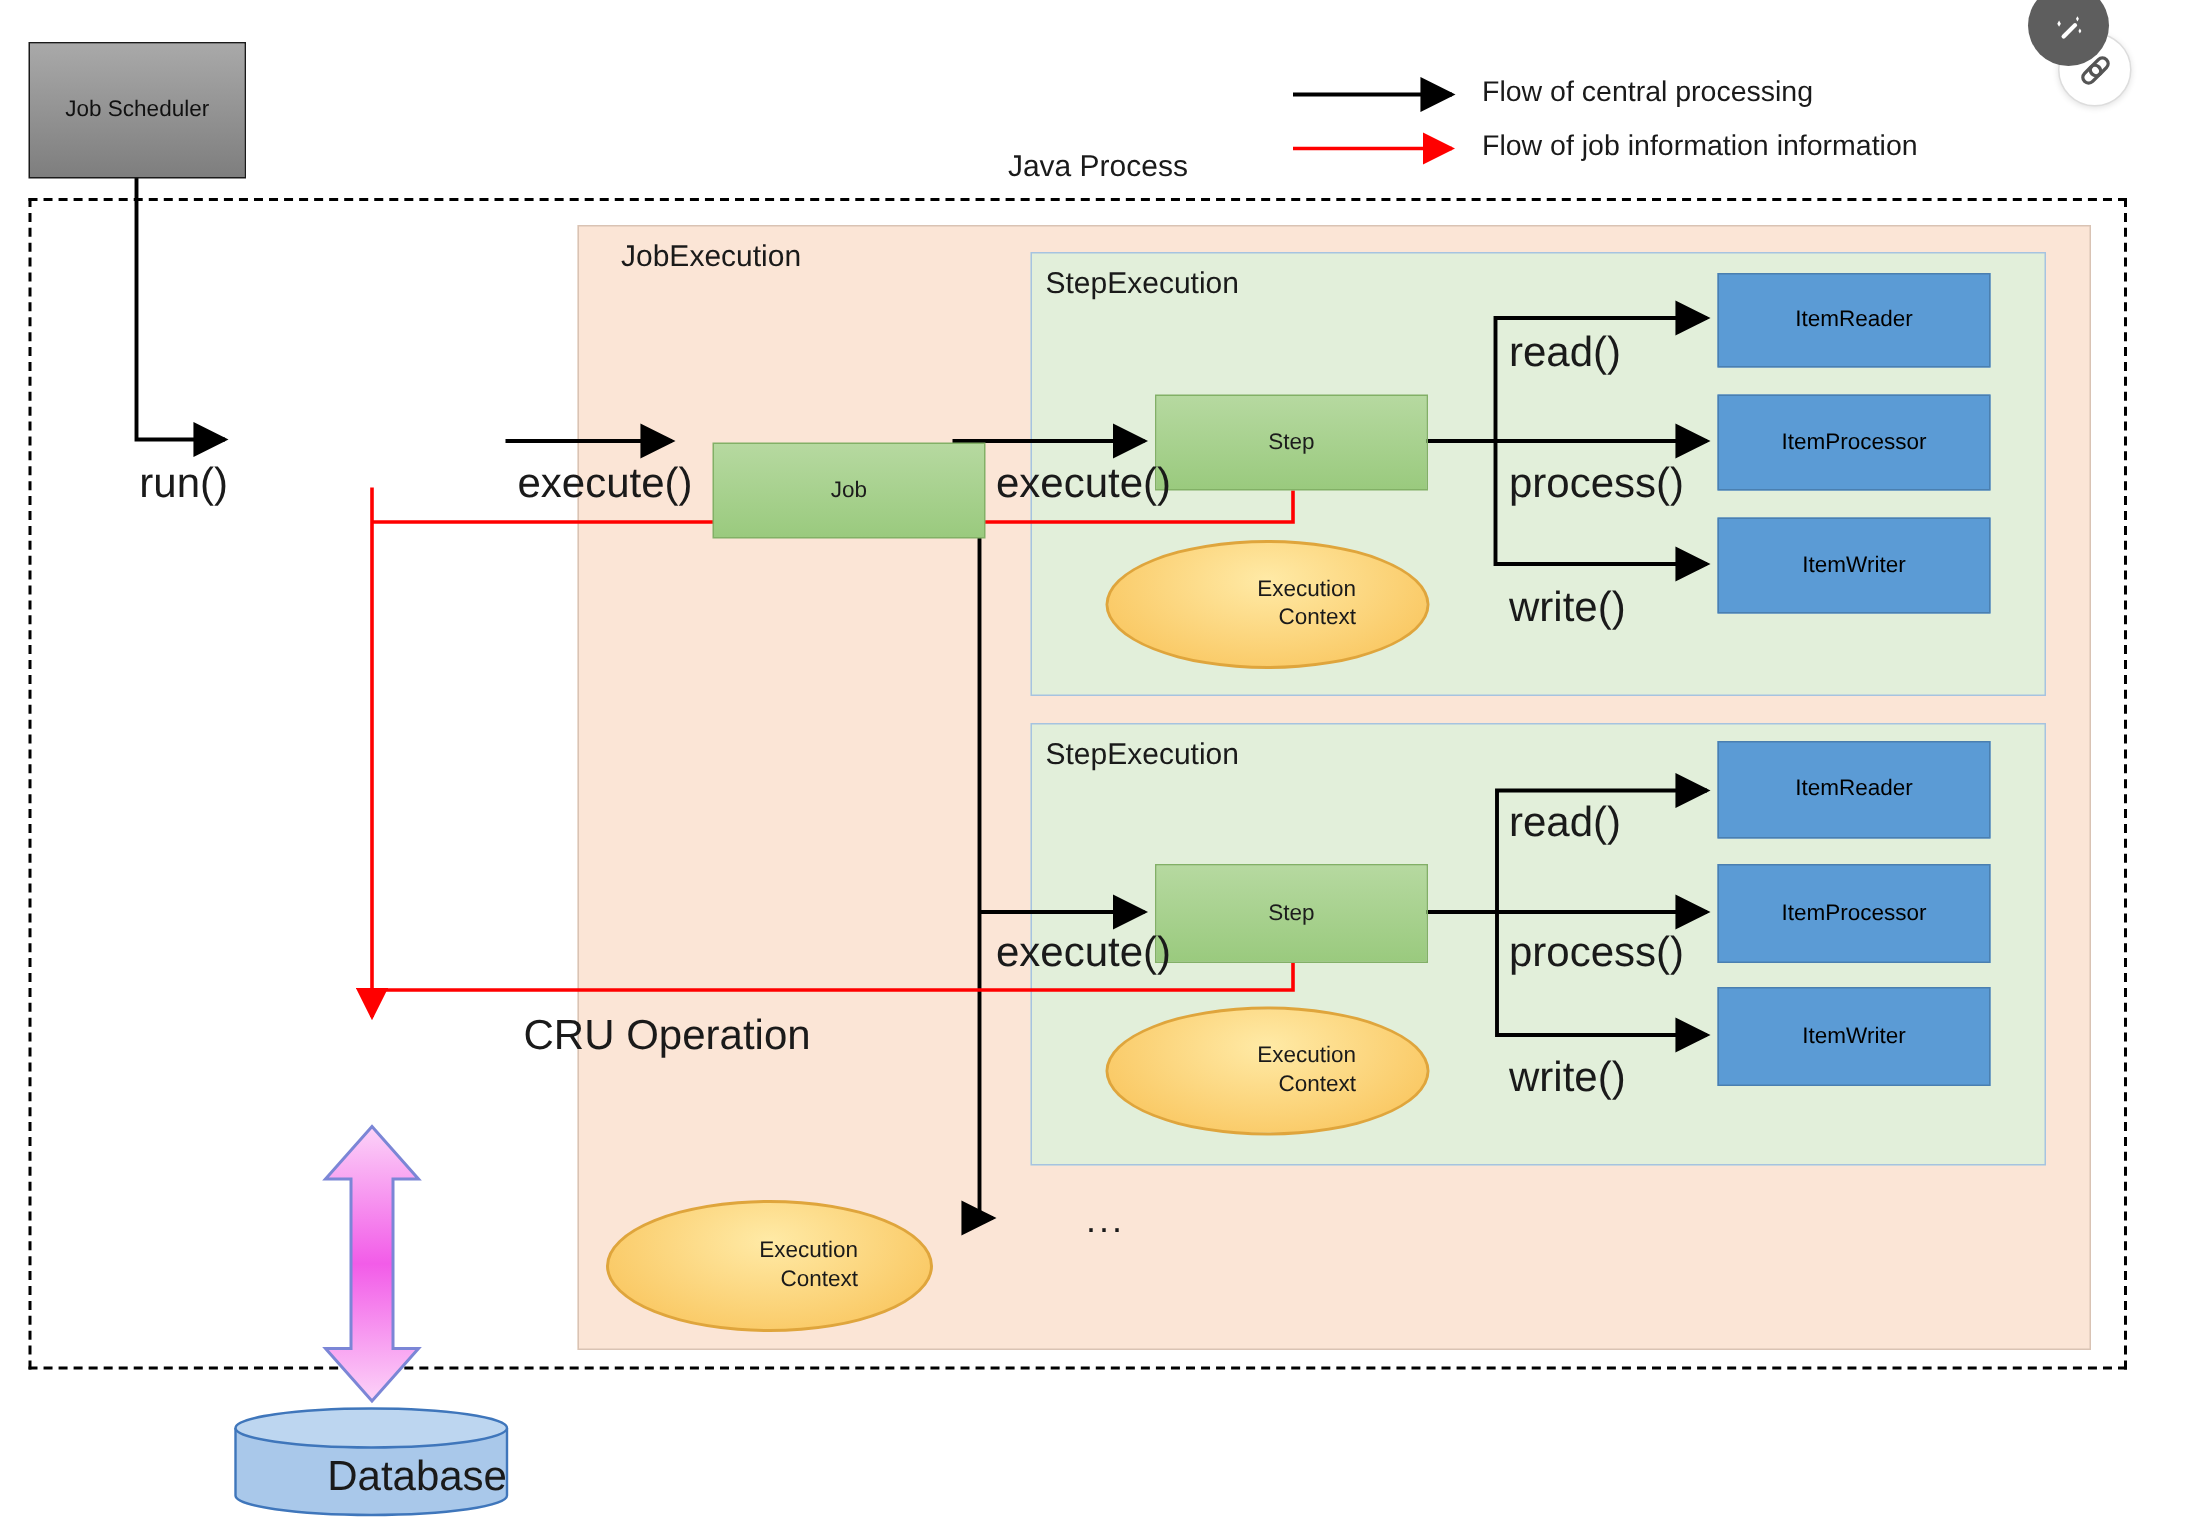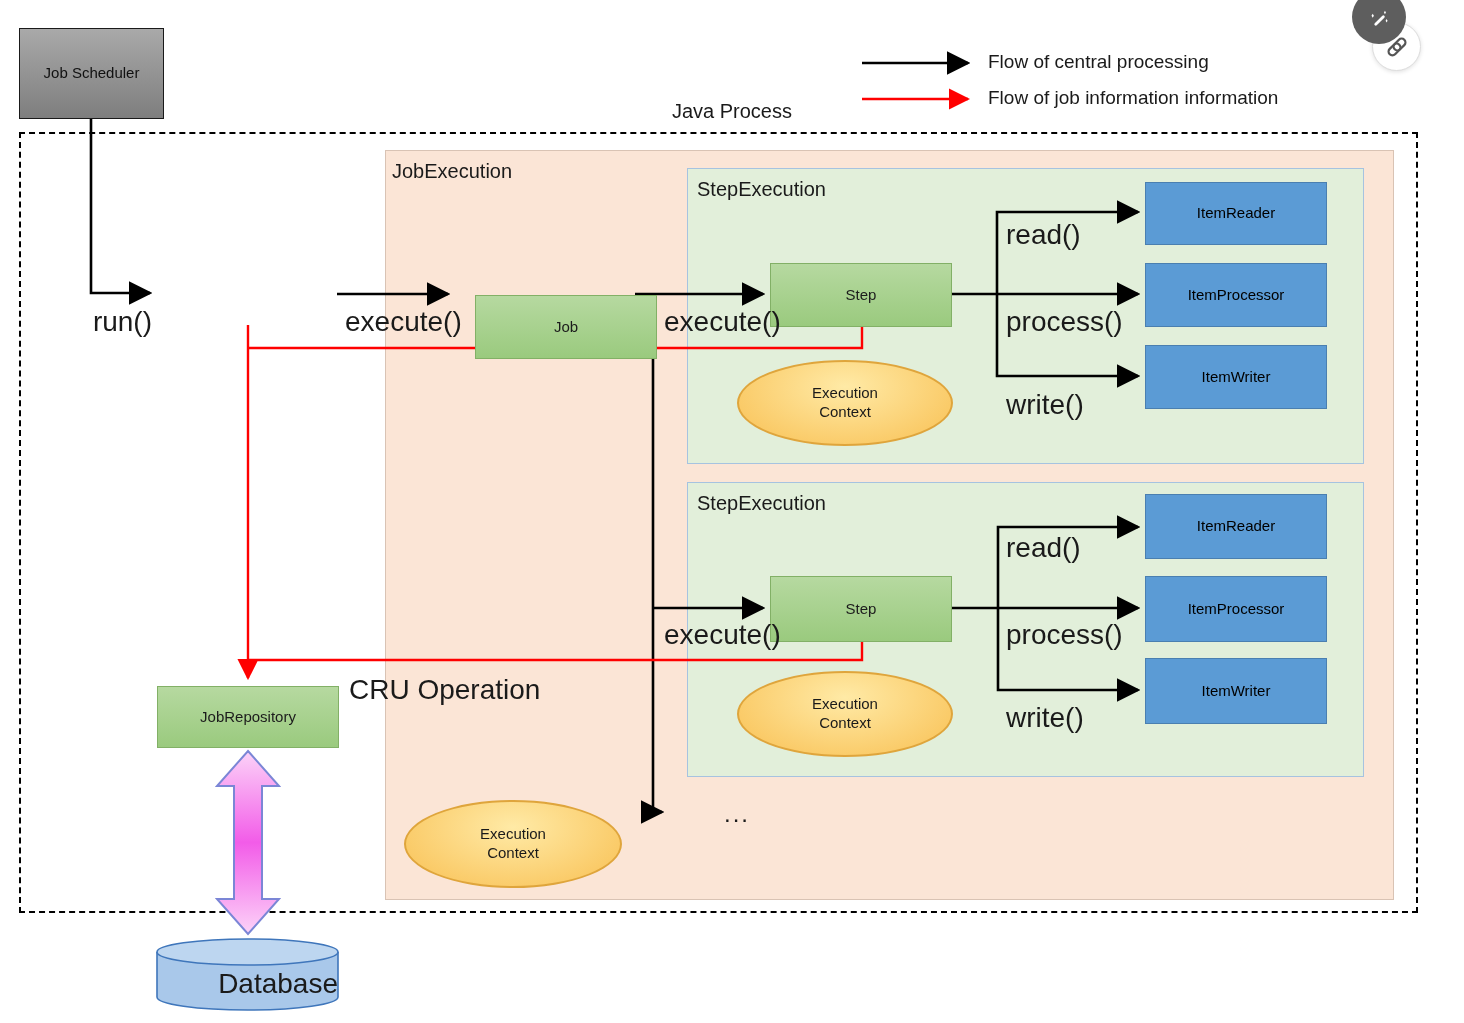--- a/index.html
+++ b/index.html
@@ -17,21 +17,21 @@
   .node{display:flex;align-items:center;justify-content:center;text-align:center;
         font-size:15px;z-index:5;line-height:1.25;}
   .node-green{background:linear-gradient(180deg,var(--green-fill-top,#b6d9a0),var(--green-fill-bottom,#9aca7e));
               border:1.5px solid var(--green-border,#82b066);color:#1c1c1c;}
   .node-blue{background:var(--blue-fill,#5b9bd5);border:1.5px solid var(--blue-border,#4a7fb0);color:#000000;}
   .node-gray{background:linear-gradient(180deg,var(--gray-fill-top,#a9a9a9),var(--gray-fill-bottom,#7e7e7e));
              border:1.5px solid var(--gray-border,#1a1a1a);color:#111;}
   .ellipse{border-radius:50%;
            background:radial-gradient(ellipse at 50% 30%,var(--ellipse-fill-top,#ffeaa6),var(--ellipse-fill-bottom,#f9c45b) 90%);
            border:2px solid var(--ellipse-border,#dfa53c);color:#1a1a1a;}
-  .wrap-narrow{display:block;width:118px;margin:0 auto;}
+  .wrap-narrow{display:block;width:118px;margin:0 auto;text-align:right;}
   .wrap-sched{display:block;width:96px;margin:0 auto;}
   
   .edge-label{font-size:28px;white-space:nowrap;z-index:6;}
   .legend-label{font-size:19px;white-space:nowrap;z-index:6;}
   .center{text-align:right;}
   
   #wires{position:absolute;left:0;top:0;z-index:4;}
   #overlays{position:absolute;left:0;top:0;z-index:5;}
   
   .float-btn{border-radius:50%;display:flex;align-items:center;justify-content:center;}
@@ -42,21 +42,21 @@
 </style>
 </head>
 <body>
 
 <div id="canvas">
 
   <div class="abs dashed-frame" style="left:19px;top:132px;width:1395px;height:777px;"></div>
   <div class="abs container-label center" style="left:562px;top:100px;width:230px;">Java Process</div>
 
   <div class="abs jobexec" style="left:385px;top:150px;width:1007px;height:748px;"></div>
-  <div class="abs container-label" style="left:392px;top:160px;">JobExecution</div>
+  <div class="abs container-label" style="left:414px;top:160px;">JobExecution</div>
 
   <div class="abs stepexec" style="left:687px;top:168px;width:675px;height:294px;"></div>
   <div class="abs container-label" style="left:697px;top:178px;">StepExecution</div>
 
   <div class="abs stepexec" style="left:687px;top:482px;width:675px;height:293px;"></div>
   <div class="abs container-label" style="left:697px;top:492px;">StepExecution</div>
 
   <svg id="wires" width="1464" height="1023">
     <defs>
       <marker id="arrB" viewBox="0 0 10 10" refX="9" refY="5" markerWidth="9" markerHeight="9" orient="auto">
@@ -124,23 +124,20 @@
   <div class="abs node node-blue" style="left:1145px;top:494px;width:180px;height:63px;">
     <span>ItemReader</span>
   </div>
   <div class="abs node node-blue" style="left:1145px;top:576px;width:180px;height:64px;">
     <span>ItemProcessor</span>
   </div>
   <div class="abs node node-blue" style="left:1145px;top:658px;width:180px;height:64px;">
     <span>ItemWriter</span>
   </div>
 
-  <div class="abs node node-green" style="left:157px;top:686px;width:180px;height:60px;">
-    <span>JobRepository</span>
-  </div>
 
   <div class="abs node ellipse" style="left:737px;top:360px;width:212px;height:82px;">
     <span class="wrap-narrow">Execution Context</span>
   </div>
   <div class="abs node ellipse" style="left:737px;top:671px;width:212px;height:82px;">
     <span class="wrap-narrow">Execution Context</span>
   </div>
   <div class="abs node ellipse" style="left:404px;top:800px;width:214px;height:84px;">
     <span class="wrap-narrow">Execution Context</span>
   </div>

